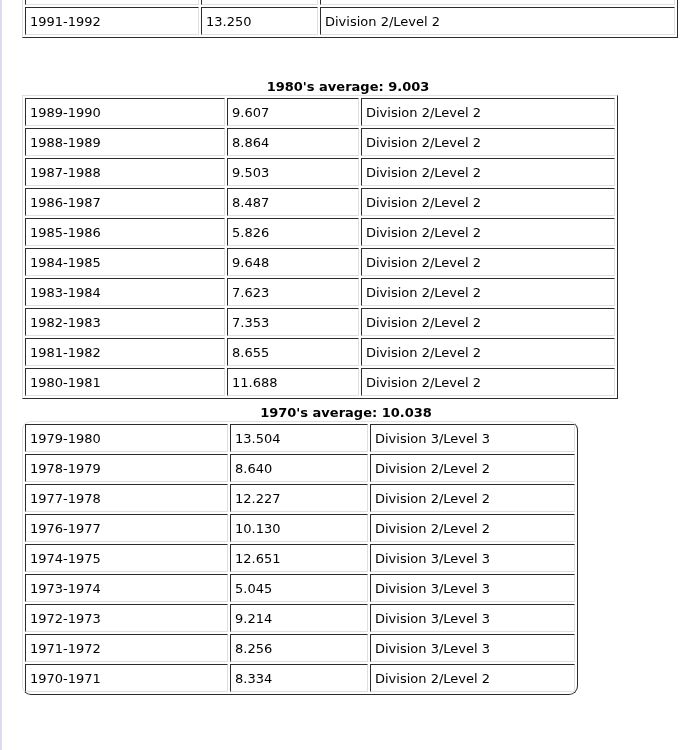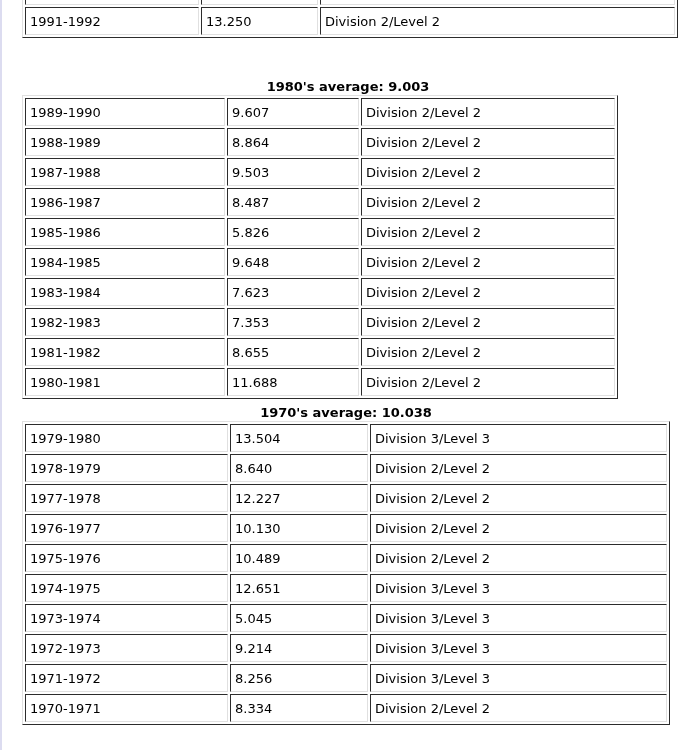--- a/index.html
+++ b/index.html
@@ -122,21 +122,21 @@
           <td>1980-1981</td>
           <td>11.688</td>
           <td>Division 2/Level 2</td>
         </tr>
     </tbody>
   </table>
 </div>
 
 <div class="section" style="left:22px; top:404px; width:648px;">
   <div class="caption">1970's average: 10.038</div>
-  <table class="data" style="width:648px;">
+  <table class="data" style="width:556px;border-radius:9px;">
     <colgroup>
         <col style="width:203px">
         <col style="width:138px">
         <col>
       </colgroup>
     <tbody>
       <tr>
           <td>1979-1980</td>
           <td>13.504</td>
           <td>Division 3/Level 3</td>
@@ -147,25 +147,20 @@
           <td>Division 2/Level 2</td>
         </tr>
       <tr>
           <td>1977-1978</td>
           <td>12.227</td>
           <td>Division 2/Level 2</td>
         </tr>
       <tr>
           <td>1976-1977</td>
           <td>10.130</td>
-          <td>Division 2/Level 2</td>
-        </tr>
-      <tr>
-          <td>1975-1976</td>
-          <td>10.489</td>
           <td>Division 2/Level 2</td>
         </tr>
       <tr>
           <td>1974-1975</td>
           <td>12.651</td>
           <td>Division 3/Level 3</td>
         </tr>
       <tr>
           <td>1973-1974</td>
           <td>5.045</td>

